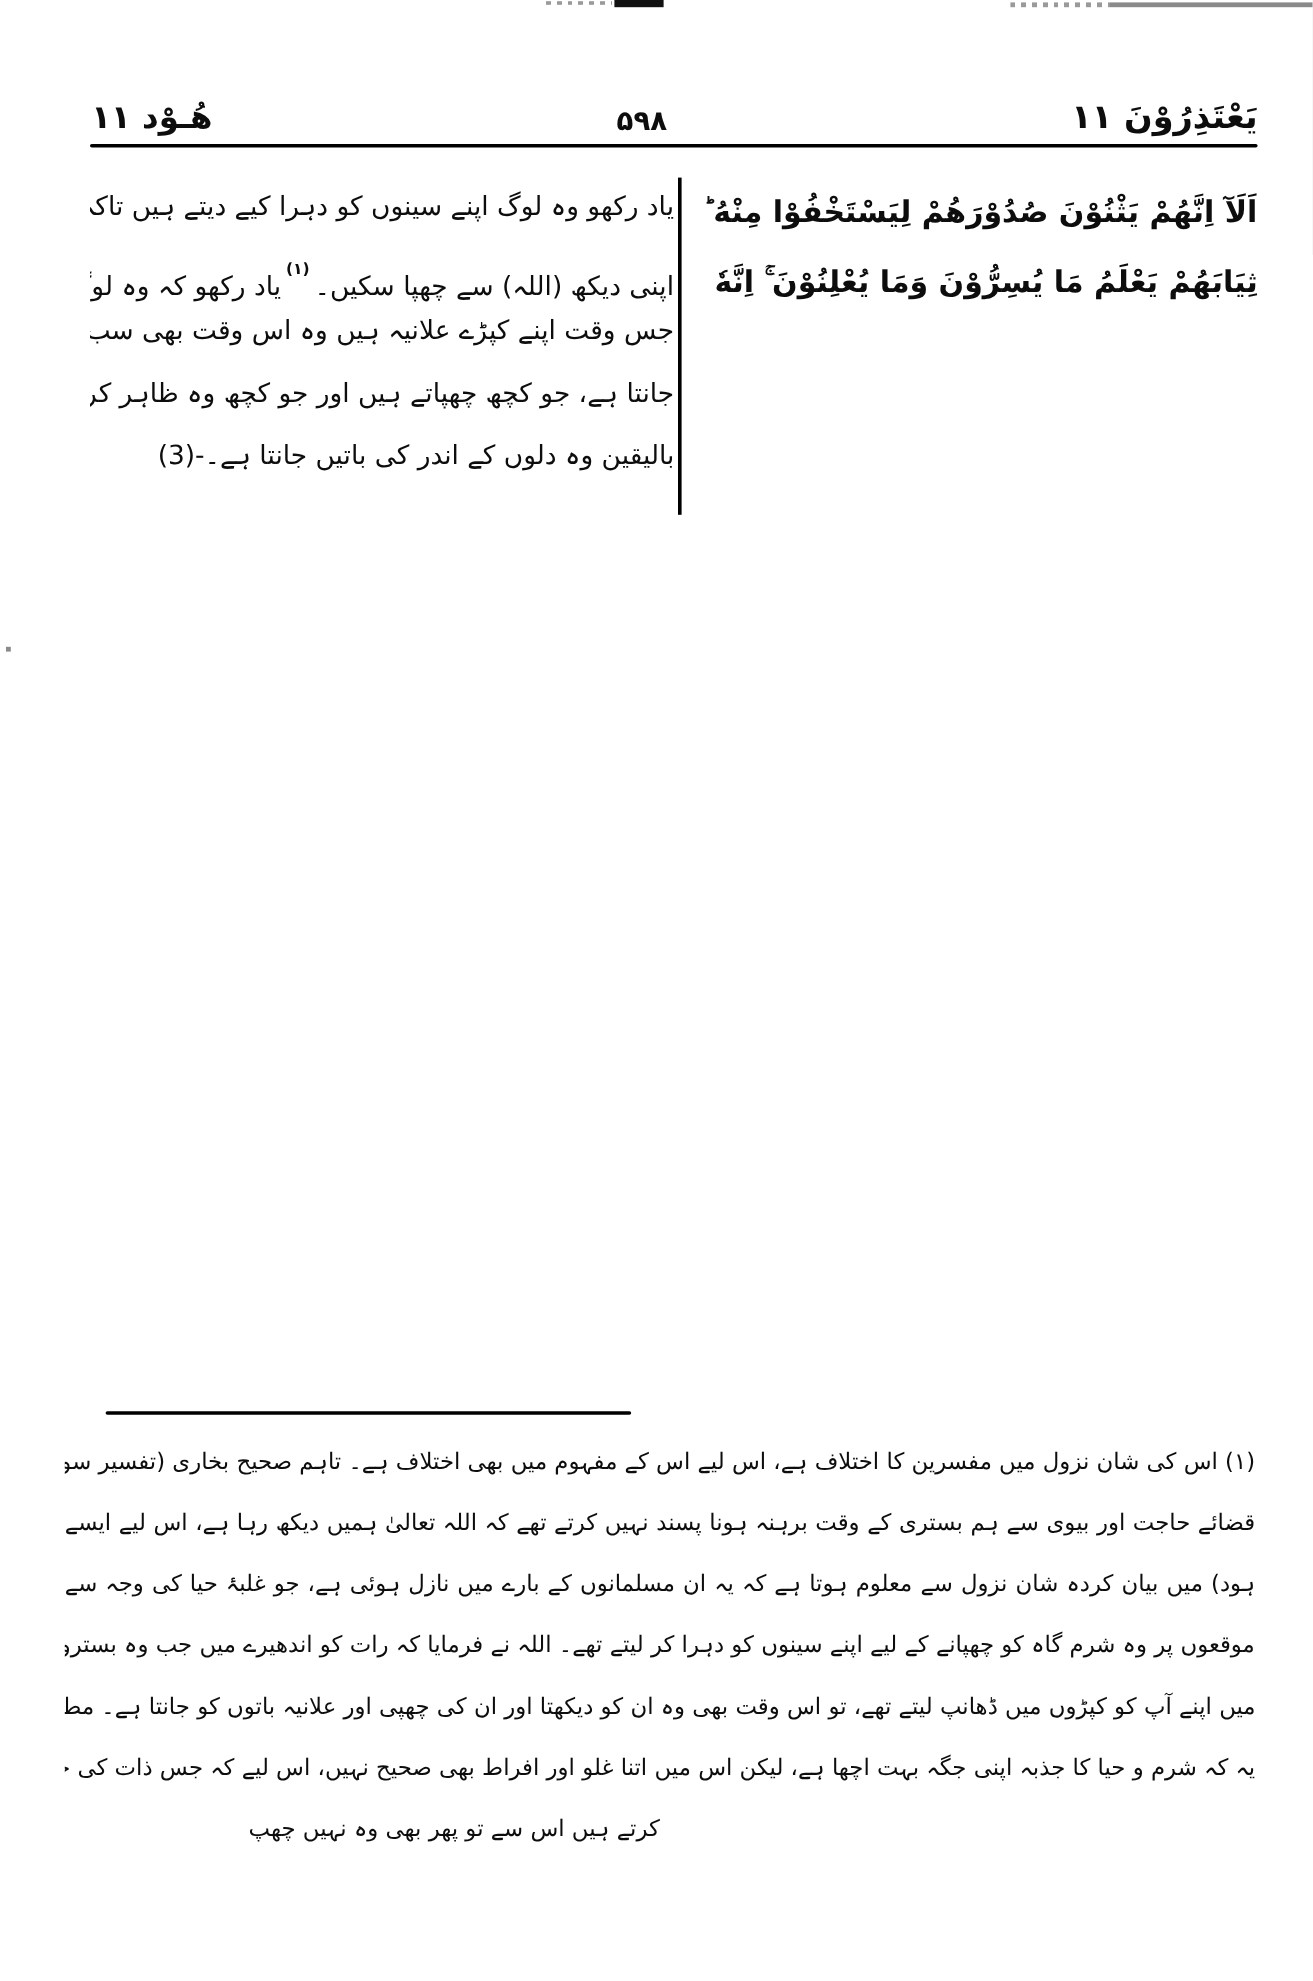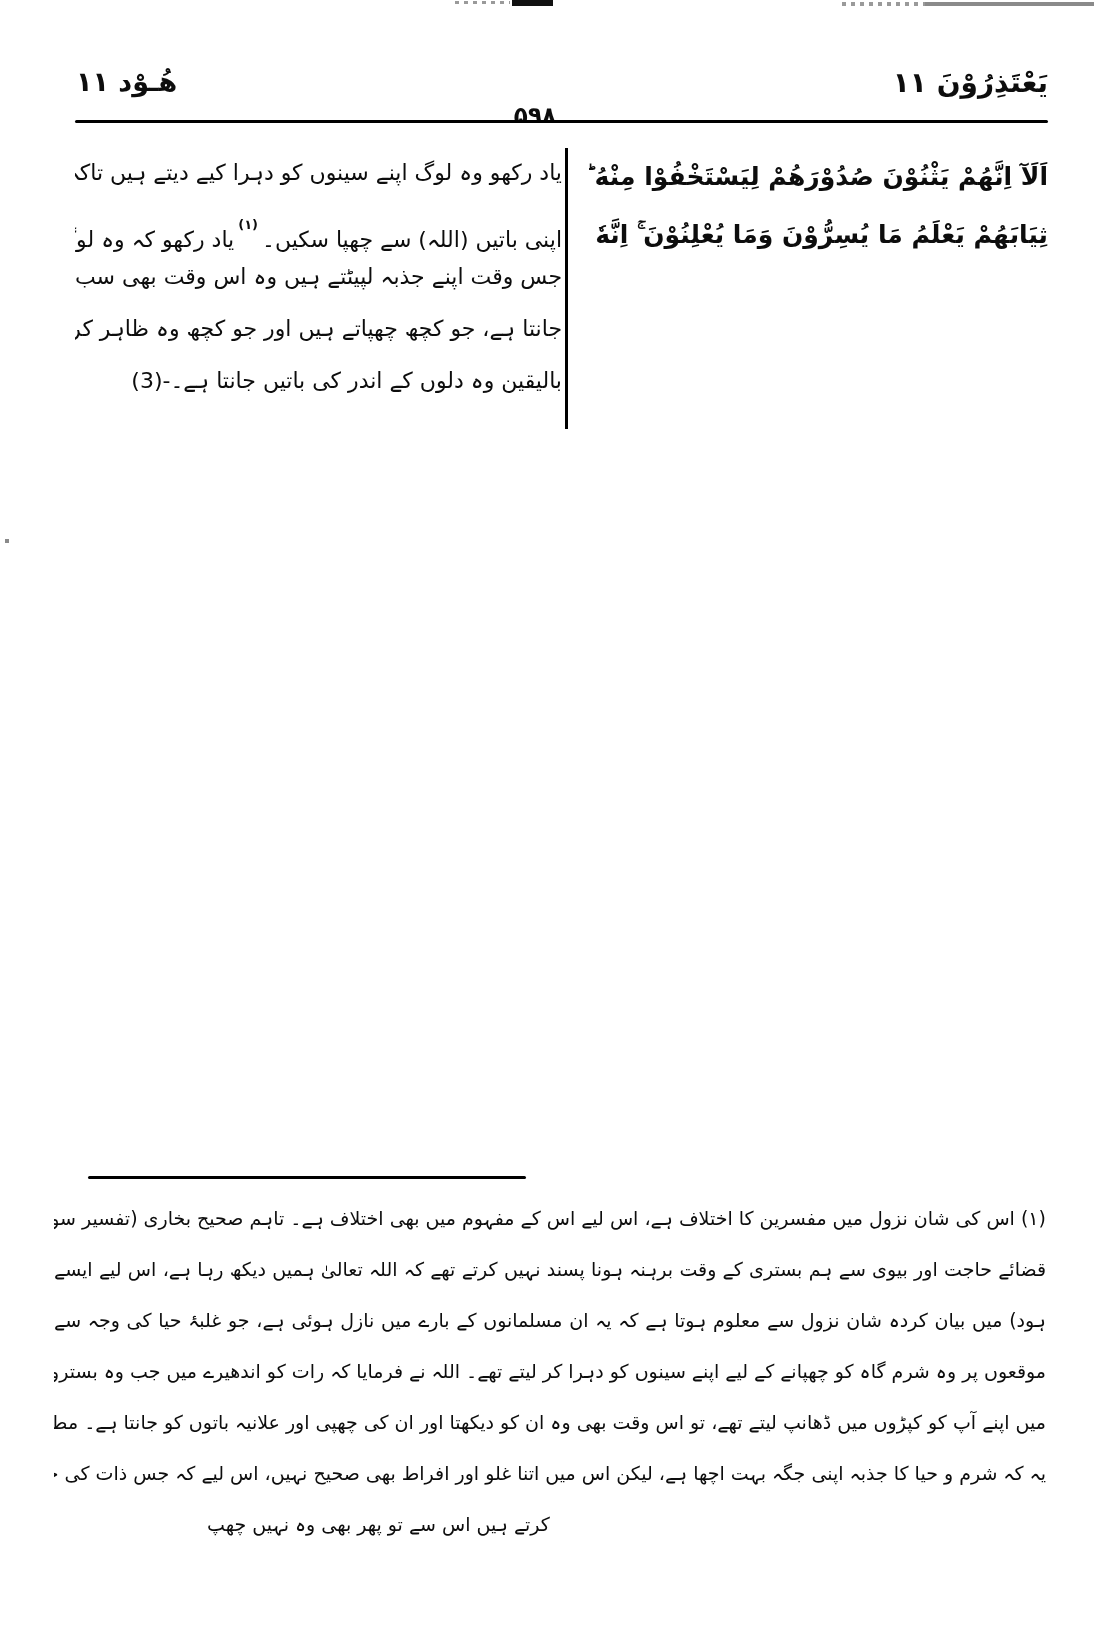--- a/index.html
+++ b/index.html
@@ -12,21 +12,21 @@
     color:#0d0d0d;
     overflow:hidden;
   }
   
   .artifact{position:absolute;background:#111;}
   .artifact.gray{background:#8a8a8a;}
   .artifact.dotted{background:repeating-linear-gradient(90deg,#9a9a9a 0 4px,transparent 4px 9px);}
   
   .header{
     position:absolute;top:66px;left:76px;width:972px;height:48px;
-    display:flex;justify-content:space-between;align-items:flex-start;gap:32px;
+    display:flex;justify-content:space-between;align-items:flex-end;gap:32px;
   }
   .hdr-left{font-size:27px;font-weight:bold;direction:rtl;}
   .hdr-center{font-size:23px;font-weight:bold;letter-spacing:1px;margin-top:36px;}
   .hdr-right{font-size:28px;font-weight:bold;direction:rtl;}
   .header-rule{position:absolute;top:120px;left:75px;width:973px;height:3px;background:#000;border-radius:2px;}
   
   .col-divider{position:absolute;left:565px;top:148px;width:3px;height:281px;background:#000;}
   .arabic-col{
     position:absolute;right:46px;top:150px;width:462px;
     direction:rtl;font-weight:bold;font-size:25px;
@@ -96,23 +96,23 @@
   <div class="col-divider"></div>
 
   <div class="arabic-col">
     <div class="ar-line">اَلَآ اِنَّهُمْ يَثْنُوْنَ صُدُوْرَهُمْ لِيَسْتَخْفُوْا مِنْهُ ؕ اَلَا حِيْنَ يَسْتَغْشُوْنَ</div>
     <div class="ar-line">ثِيَابَهُمْ يَعْلَمُ مَا يُسِرُّوْنَ وَمَا يُعْلِنُوْنَ ۚ اِنَّهٗ عَلِيْمٌ بِذَاتِ</div>
   </div>
 
   <div class="urdu-col">
     <div class="ur-line">یاد رکھو وہ لوگ اپنے سینوں کو دہرا کیے دیتے ہیں تاکہ</div>
     <div class="ur-line">
-      <span>اپنی باتیں (اللہ) سے چھپا سکیں۔</span><sup class="fn-marker">(۱)</sup><span>یاد رکھو کہ وہ لوگ</span>
+      <span>اپنی دیکھ (اللہ) سے چھپا سکیں۔</span><sup class="fn-marker">(۱)</sup><span>یاد رکھو کہ وہ لوگ</span>
     </div>
-    <div class="ur-line">جس وقت اپنے جذبہ لپیٹتے ہیں وہ اس وقت بھی سب</div>
+    <div class="ur-line">جس وقت اپنے کپڑے علانیہ ہیں وہ اس وقت بھی سب</div>
     <div class="ur-line">جانتا ہے، جو کچھ چھپاتے ہیں اور جو کچھ وہ ظاہر کرتے ہیں۔</div>
     <div class="ur-line last">بالیقین وہ دلوں کے اندر کی باتیں جانتا ہے۔-(3)</div>
   </div>
 
   <div class="footnote-rule"></div>
   <div class="footnote">
     <div class="fn-line">(۱) اس کی شان نزول میں مفسرین کا اختلاف ہے، اس لیے اس کے مفہوم میں بھی اختلاف ہے۔ تاہم صحیح بخاری (تفسیر سورۂ</div>
     <div class="fn-line">قضائے حاجت اور بیوی سے ہم بستری کے وقت برہنہ ہونا پسند نہیں کرتے تھے کہ اللہ تعالیٰ ہمیں دیکھ رہا ہے، اس لیے ایسے</div>
     <div class="fn-line">ہود) میں بیان کردہ شان نزول سے معلوم ہوتا ہے کہ یہ ان مسلمانوں کے بارے میں نازل ہوئی ہے، جو غلبۂ حیا کی وجہ سے</div>
     <div class="fn-line">موقعوں پر وہ شرم گاہ کو چھپانے کے لیے اپنے سینوں کو دہرا کر لیتے تھے۔ اللہ نے فرمایا کہ رات کو اندھیرے میں جب وہ بستروں</div>

